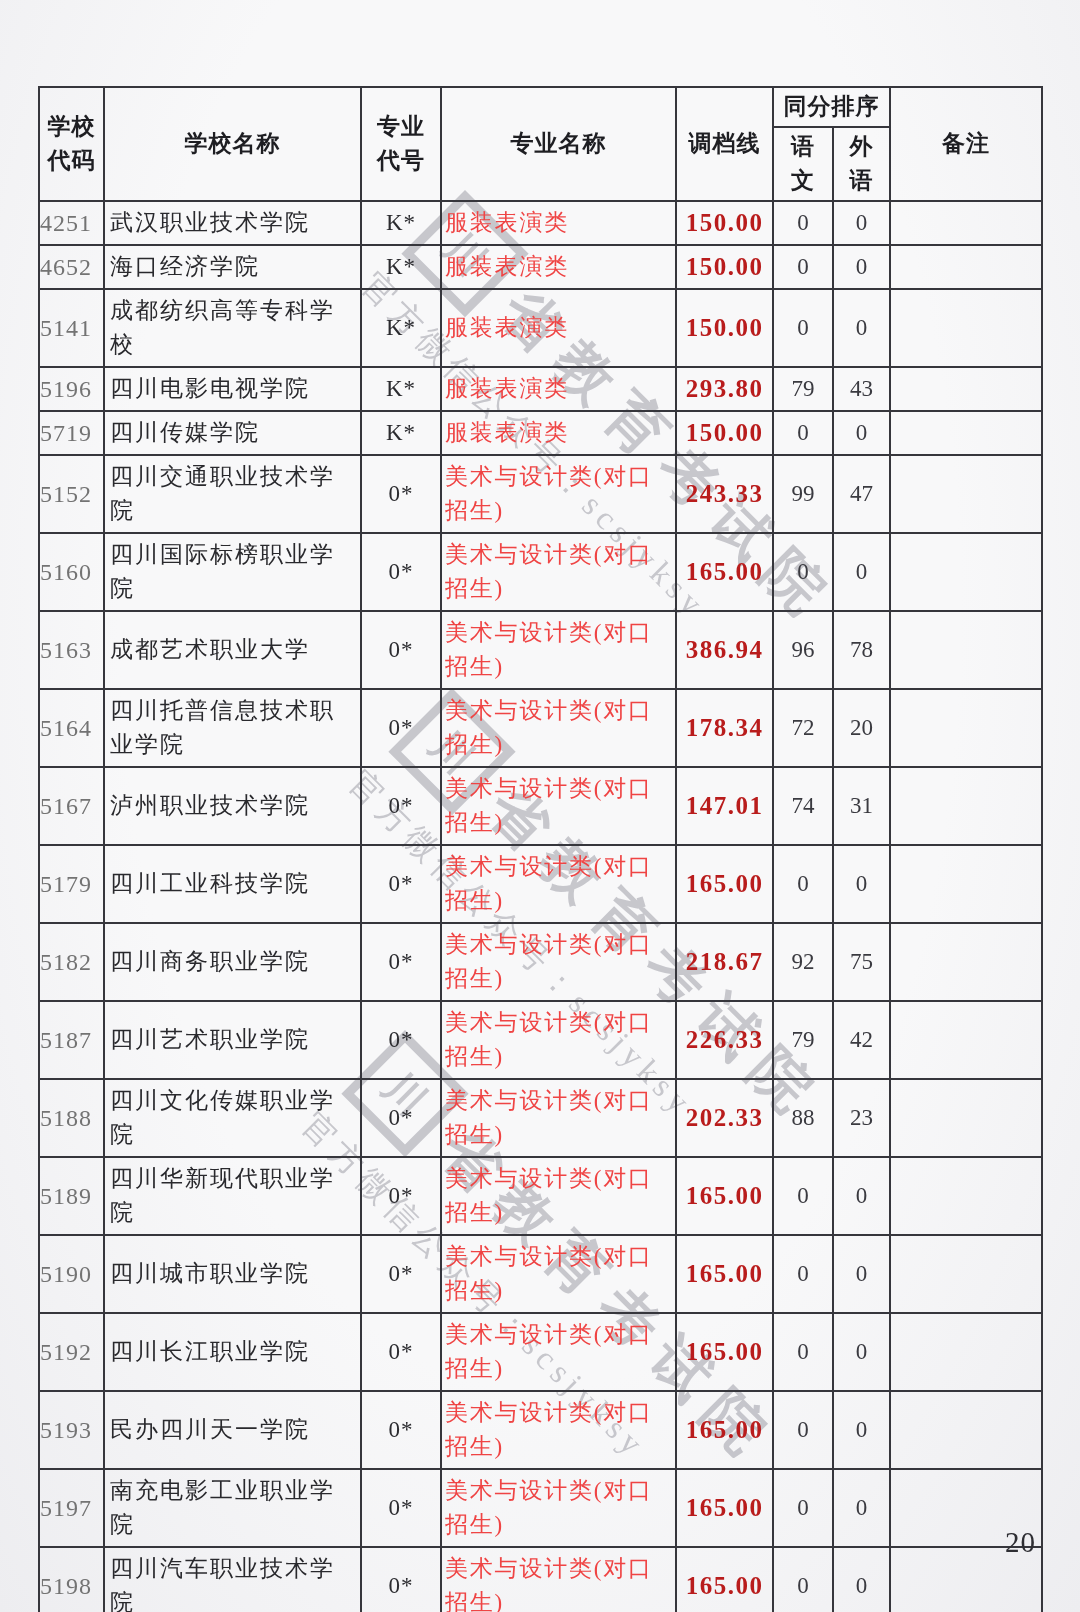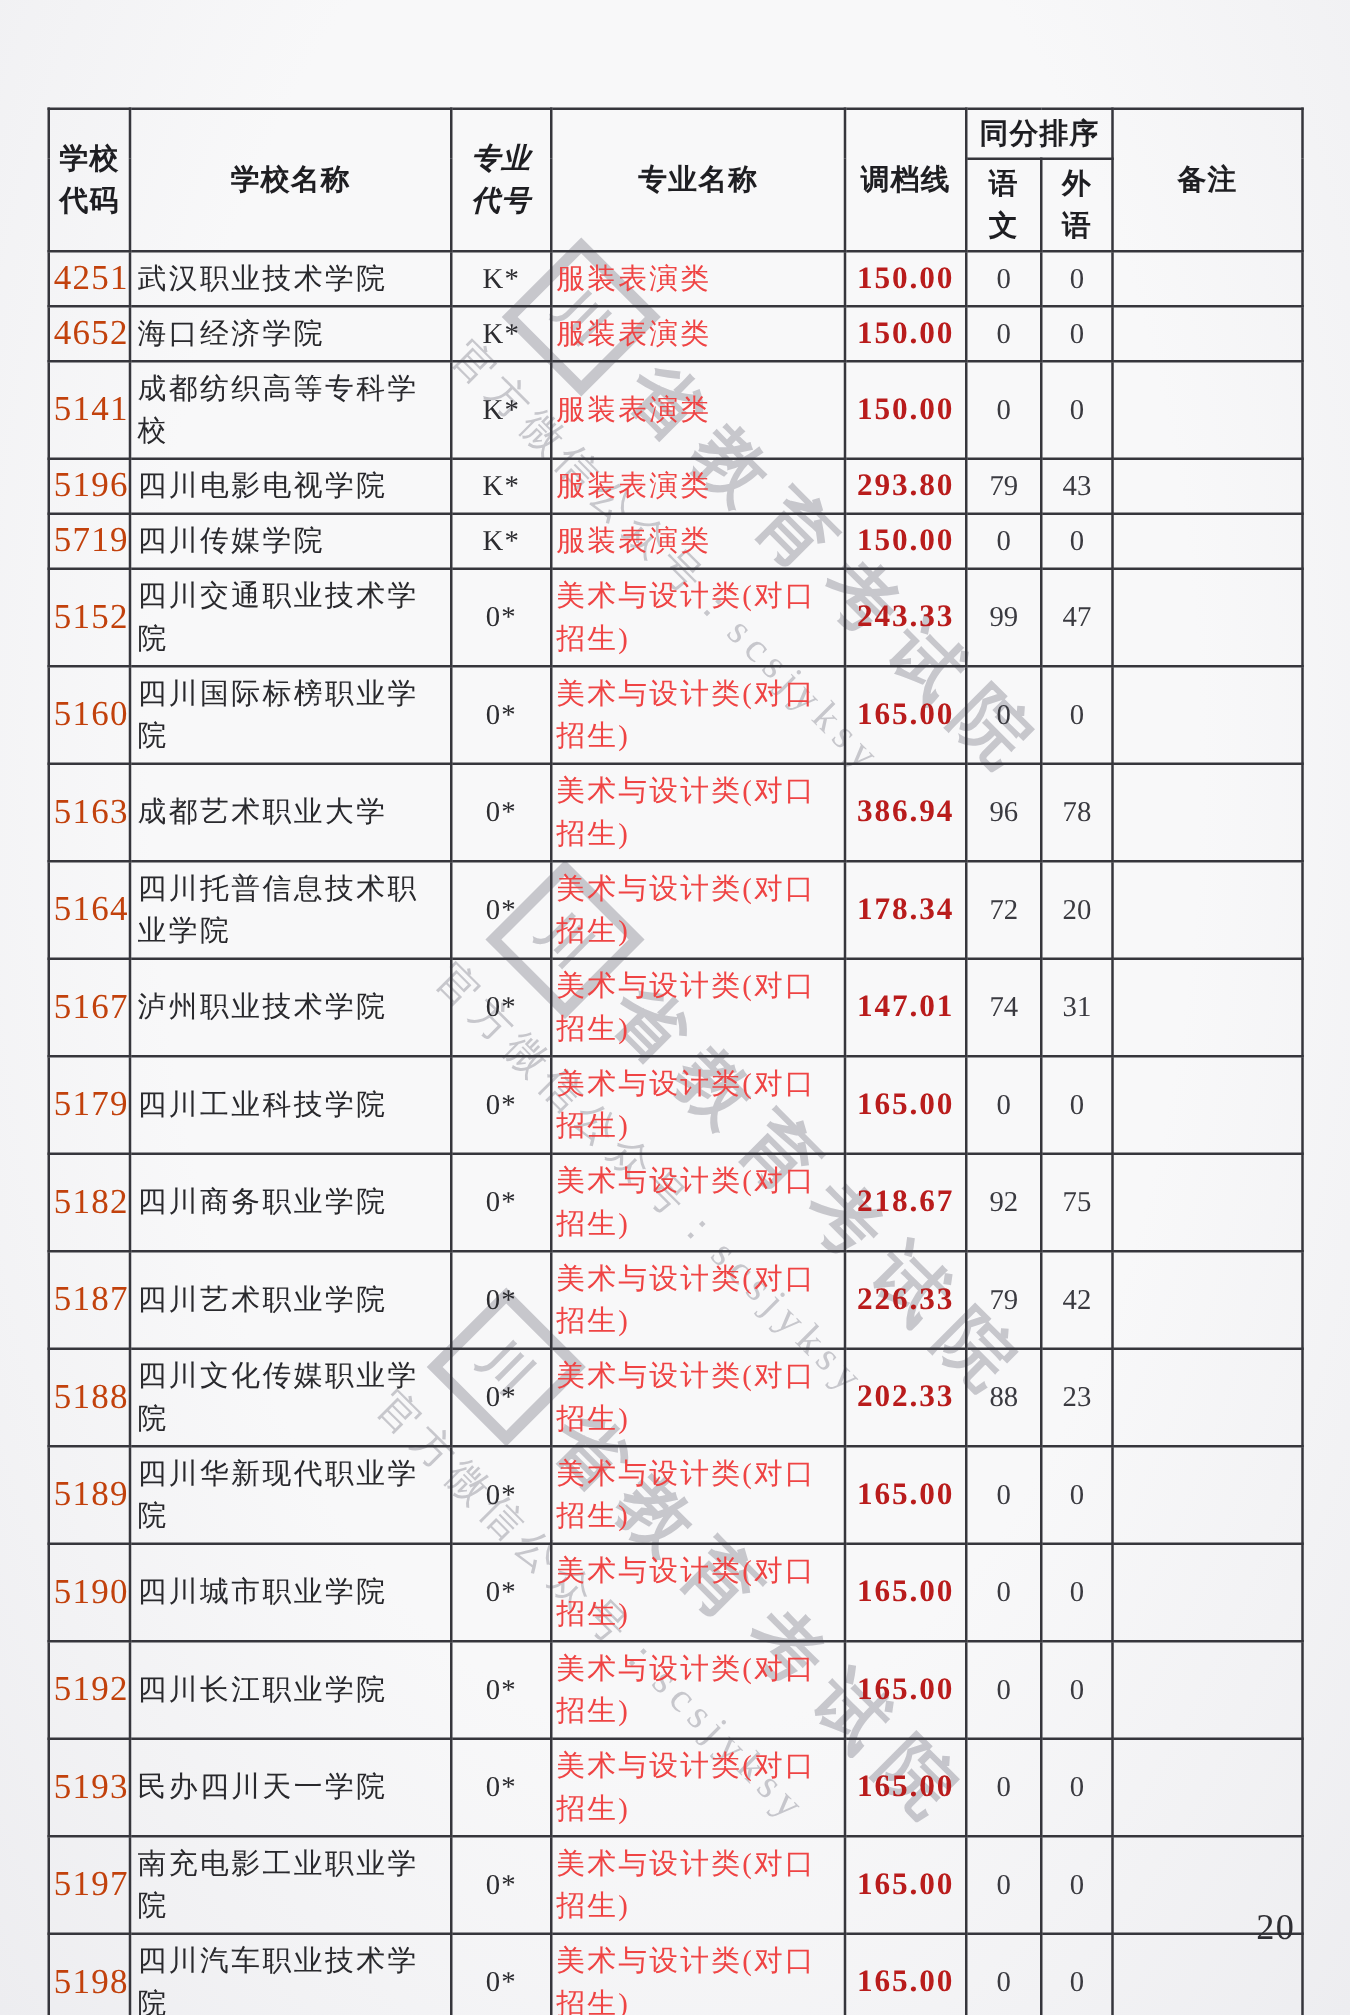--- a/index.html
+++ b/index.html
@@ -37,25 +37,25 @@
     border:2px solid #36363c;
     vertical-align:middle;
     overflow:hidden;
   }
   thead th{
     font-size:23px;font-weight:700;color:#1e1e22;
     text-align:center;line-height:34px;letter-spacing:1px;
     word-break:break-all;padding:2px 6px;
   }
   th.th-school-code{padding:2px 7px;border-radius:23px;}
-  th.th-major-code{padding:2px 11px;font-style:italic;}
+  th.th-major-code{padding:2px 11px;}
   tr.hr1{height:40px;} tr.hr2{height:41px;}
   tbody td{line-height:34px;padding:4px 0;}
   tbody tr{height:42px;}
-  td.c-code{text-align:right;font-size:28px;letter-spacing:1px;color:#c2410c;}
+  td.c-code{text-align:left;font-size:24px;letter-spacing:1px;color:#737373;}
   td.c-school{font-size:23px;letter-spacing:2px;padding-left:5px;padding-right:1px;word-break:break-all;color:#29292d;border-radius:19px;}
   td.c-mcode{text-align:center;font-size:23px;letter-spacing:1px;color:#2c2c30;}
   td.c-major{font-size:23px;letter-spacing:1.8px;padding-left:3px;padding-right:0;word-break:break-all;color:#ef4444;}
   td.c-score{text-align:center;font-size:25px;font-weight:700;letter-spacing:1.5px;color:#b91c1c;}
   td.c-cn,td.c-fl{text-align:center;font-size:23px;color:#3a3a40;}
   td.c-remark{background:transparent;}
   
   .page-num{
     position:absolute;z-index:2;right:44px;top:1526px;
     font-size:29px;color:#2e2e33;letter-spacing:1px;

